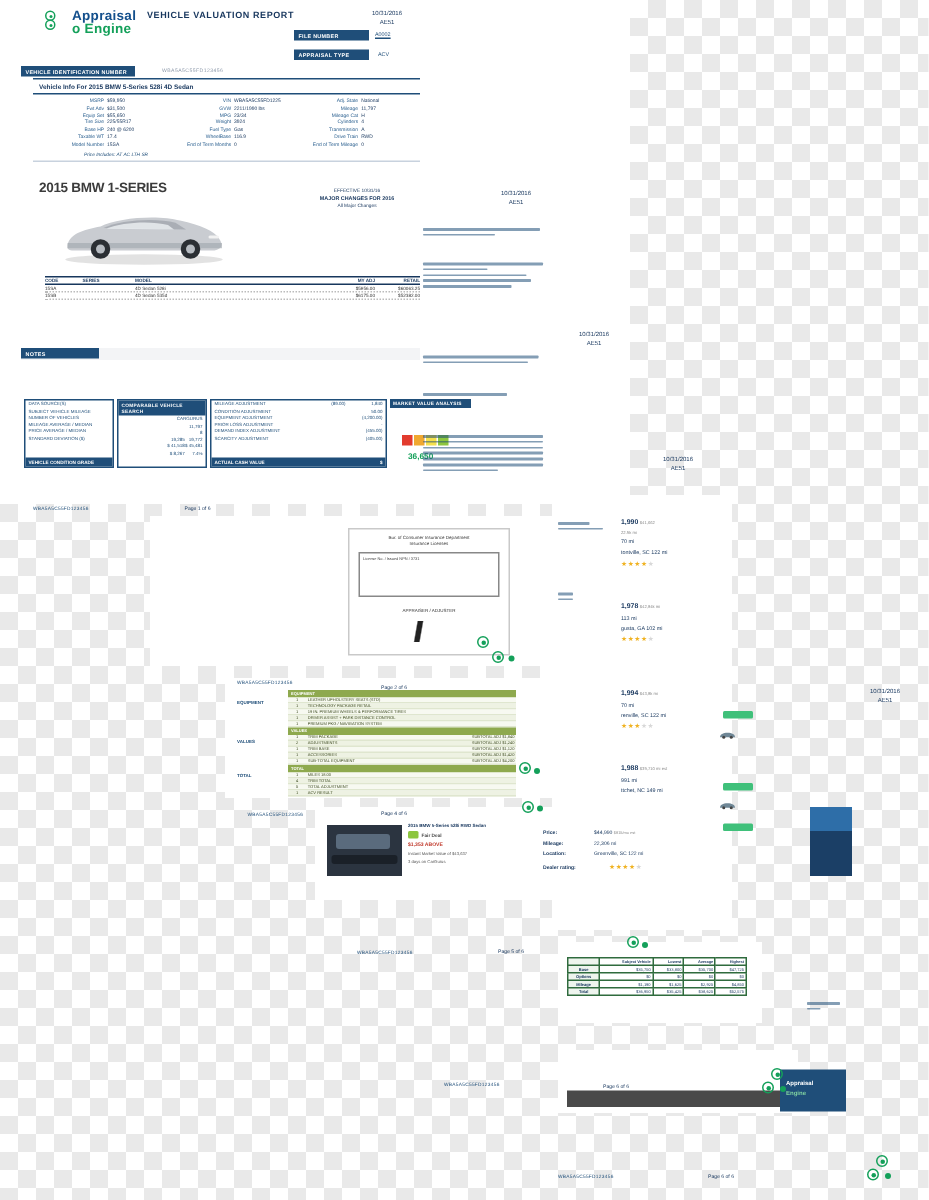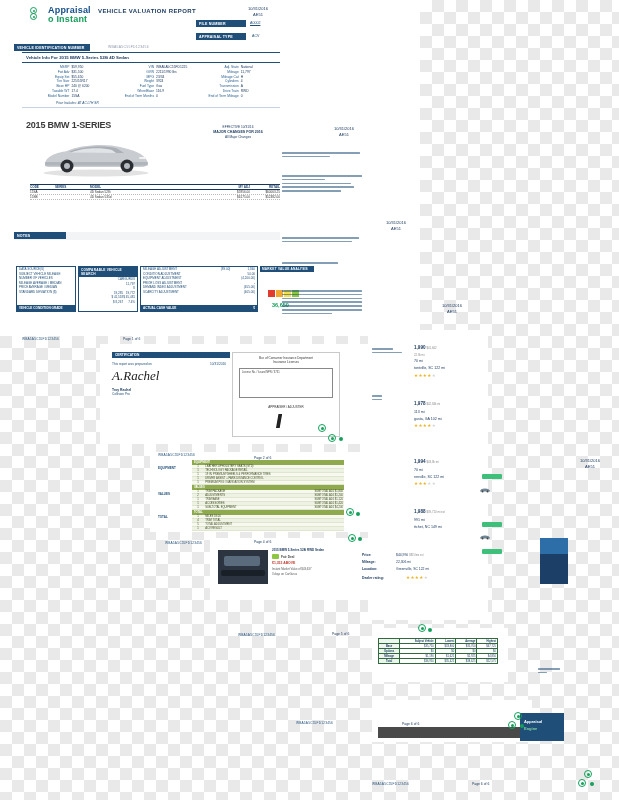--- a/index.html
+++ b/index.html
@@ -170,21 +170,21 @@
   <div class="logo">
     <div class="mark">
       <span class="ring a">
           <i></i>
         </span>
       <span class="ring b">
           <i></i>
         </span>
     </div>
     <div class="l1">Appraisal</div>
-    <div class="l2">o Instant</div>
+    <div class="l2">o Engine</div>
   </div>
 
   <div class="doctitle">VEHICLE VALUATION REPORT</div>
   <div class="hdrdate">
     <div>10/31/2016</div>
     <div>AE51</div>
   </div>
 
   <div class="lbl-box" style="left:196px;top:20px;width:50px;">FILE NUMBER</div>
   <div class="fld-val u" style="left:250px;top:21px;">A0002</div>
@@ -475,28 +475,20 @@
     <div>10/31/2016</div>
       <div>AE51</div>
   </div>
   <div class="hdrdate" style="left:570px;top:458px;">
     <div>10/31/2016</div>
       <div>AE51</div>
   </div>
 
   <div class="paper" style="left:100px;top:344px;width:268px;height:100px;"></div>
 
-  <div class="cert">
-    <div class="ch">CERTIFICATION</div>
-    <div class="cl">This report was prepared on</div>
-    <div class="cd">10/31/2016</div>
-    <div class="sig">A.Rachel</div>
-    <div class="nm">Troy Rachel</div>
-    <div class="rl">Collision Pro</div>
-  </div>
 
   <div class="license">
     <div class="lh">
       <span>Bur. of Consumer Insurance Department</span><br><span>Insurance Licenses</span>
     </div>
     <div class="box">License No. / Issued   NPN / 3731</div>
     <div class="lh">APPRAISER / ADJUSTER</div>
     <div class="swoosh"></div>
   </div>
 

